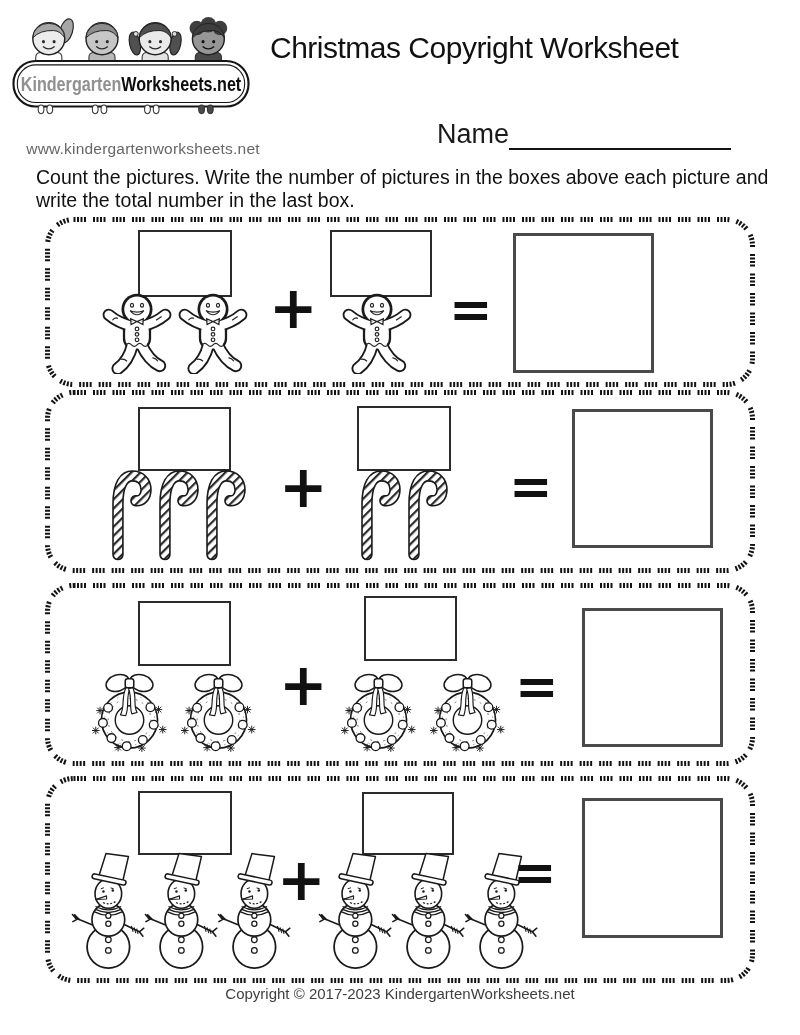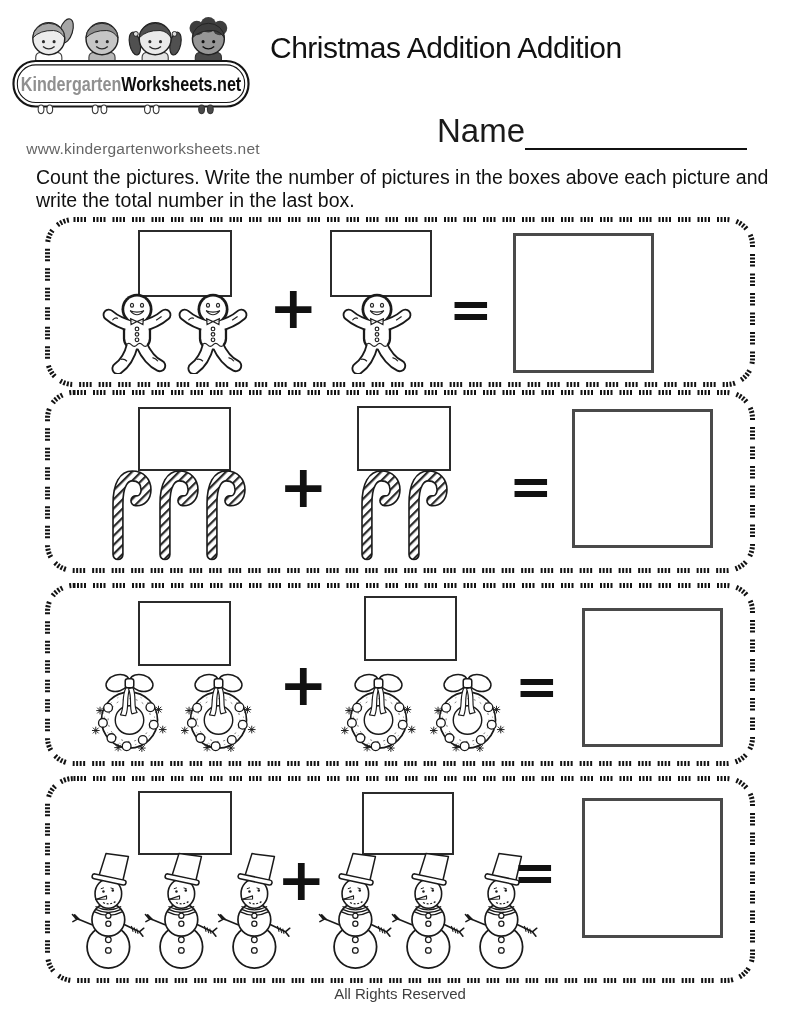--- a/index.html
+++ b/index.html
@@ -2,21 +2,21 @@
 <html><head>
 <meta charset="utf-8">
 <style>
   html,body{margin:0;padding:0;background:#fff;}
   body{width:800px;height:1035px;position:relative;font-family:"Liberation Sans",sans-serif;color:#1a1a1a;overflow:hidden;}
   .abs{position:absolute;}
   
   #logo{left:6px;top:2px;width:250px;height:118px;}
   #www{left:18px;top:120px;width:250px;text-align:center;font-size:15.5px;color:#666;letter-spacing:.2px;margin-top:20px;}
   #title{left:270px;top:30px;margin:0;font-size:30px;font-weight:400;letter-spacing:-.5px;line-height:36px;color:#111;}
-  #name-row{left:437px;top:118px;height:32px;font-size:33px;display:flex;align-items:flex-end;}
+  #name-row{left:437px;top:118px;height:32px;font-size:27px;display:flex;align-items:flex-end;}
   #name-line{display:inline-block;width:222px;border-bottom:2px solid #111;height:28px;}
   #instructions{left:36px;top:166px;width:750px;margin:0;font-size:19.5px;line-height:22.5px;color:#111;}
   
   .problem{left:44px;width:712px;}
   .stitch{position:absolute;left:0;top:0;}
   .stitch rect{fill:none;stroke:#131313;stroke-width:5;stroke-dasharray:2 1.5 2 1.5 2 1.5 2 7;}
   .box{position:absolute;background:#fff;border:2px solid #2b2b2b;}
   .bigbox{position:absolute;background:#fff;border:3px solid #4a4a4a;}
   .op{position:absolute;color:#111;font-family:"DejaVu Sans",sans-serif;font-weight:700;width:34px;text-align:center;height:40px;}
   .plus{font-size:58px;line-height:40px;}
@@ -203,21 +203,21 @@
       <ellipse cx="142" cy="111" rx="3" ry="4.5"></ellipse>
         <ellipse cx="151" cy="111" rx="3" ry="4.5"></ellipse>
       <ellipse cx="198" cy="111" rx="3" ry="4.5" fill="#4a4a4a"></ellipse>
         <ellipse cx="207" cy="111" rx="3" ry="4.5" fill="#4a4a4a"></ellipse>
     </g>
   </svg>
 </div>
 
 <div class="abs" id="www">www.kindergartenworksheets.net</div>
 
-<h1 class="abs" id="title">Christmas Addition Addition</h1>
+<h1 class="abs" id="title">Christmas Copyright Worksheet</h1>
 
 <div class="abs" id="name-row">
   <span>Name</span>
     <span id="name-line"></span>
 </div>
 
 <p class="abs" id="instructions">Count the pictures. Write the number of pictures in the boxes above each picture and write the total number in the last box.</p>
 
 <section class="abs problem row1" style="top:216px;height:172px;">
   <svg class="stitch" width="712" height="172">
@@ -327,14 +327,14 @@
       </svg>
       <svg class="pic">
         <use href="#sym-snowman"></use>
       </svg>
     </div>
   <span class="op eq" style="left:469px;top:77px;">=</span>
   <div class="bigbox" style="left:538px;top:23px;width:135px;height:134px;"></div>
 </section>
 
 <div class="abs" id="footer">
-  <div>All Rights Reserved</div>
+  <div>Copyright © 2017-2023 KindergartenWorksheets.net</div>
 </div>
 
 </body></html>

